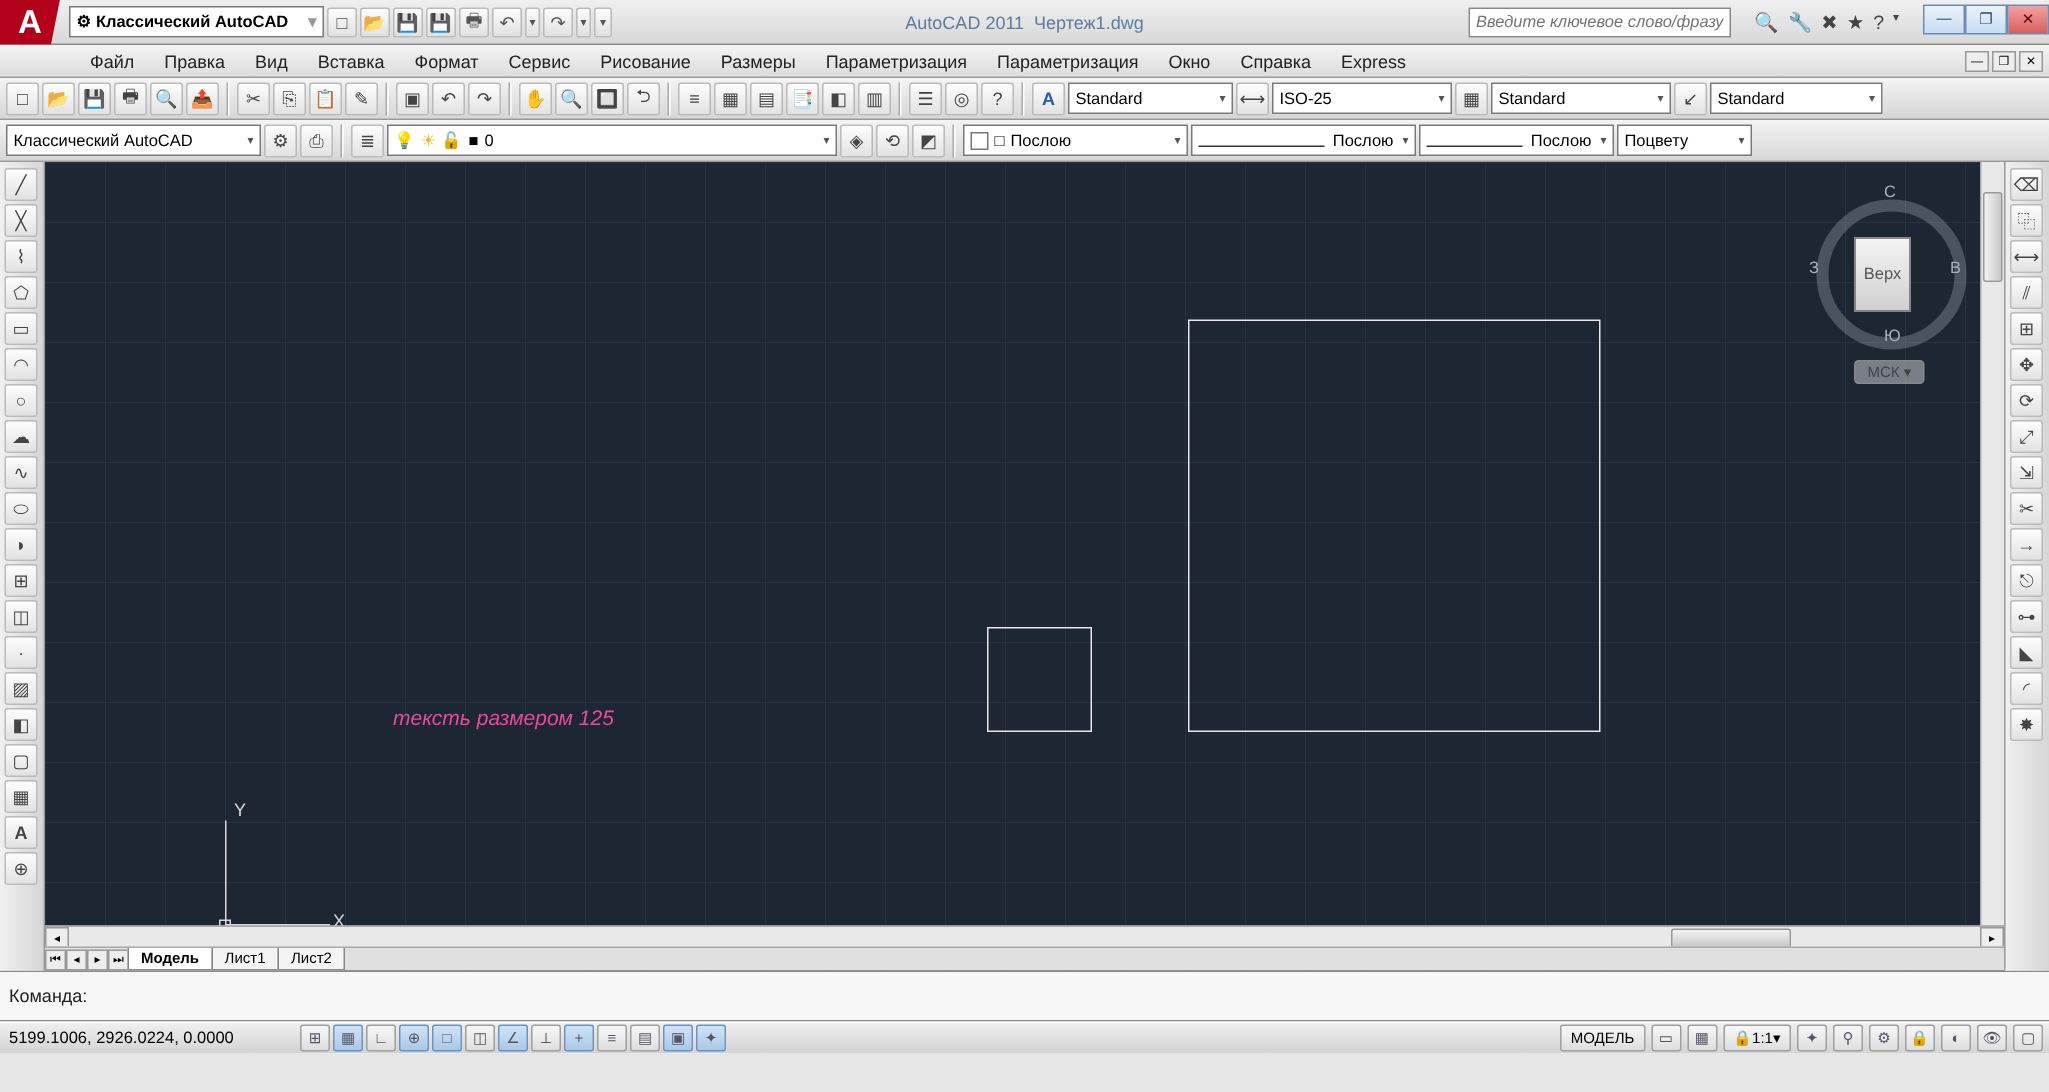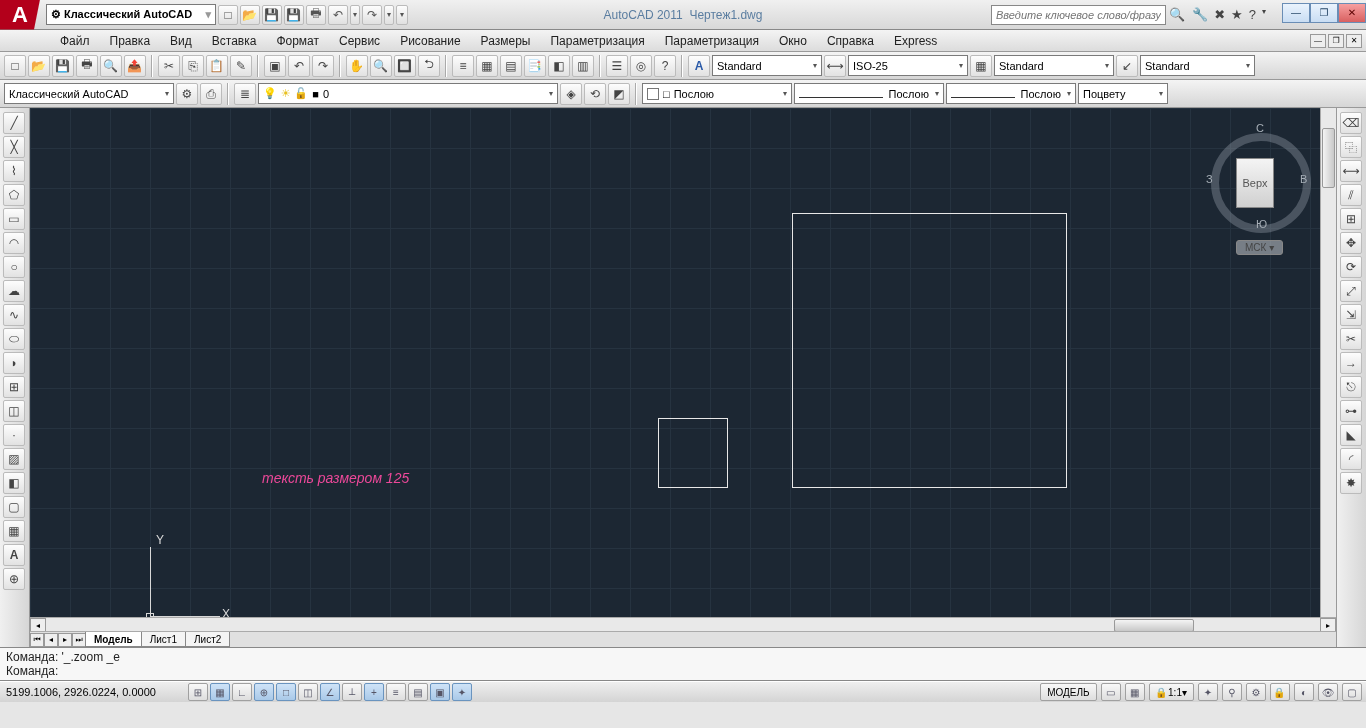--- a/index.html
+++ b/index.html
@@ -5,21 +5,21 @@
 * { margin: 0; padding: 0; box-sizing: border-box; font-family: "Segoe UI", Tahoma, sans-serif; user-select: none; }
 html, body { width: 1366px; height: 728px; overflow: hidden; background: #e6e6e6; }
 
 
 .titlebar { height: 30px; background: linear-gradient(#f0f0f0,#d8d8d8); display: flex; align-items: center; position: relative; border-bottom: 1px solid #888; }
 .titlebar .logo { width: 40px; height: 30px; background: #b3001b; color: #fff; font-weight: bold; font-size: 22px; display: flex; align-items: center; justify-content: center; position: relative; clip-path: polygon(0 0,100% 0,85% 100%,0 100%); }
 .titlebar .qat { display: flex; align-items: center; gap: 2px; margin-left: 6px; }
 .titlebar .qat .workspace { height: 21px; width: 170px; background: #fff; border: 1px solid #7a7a7a; font-size: 11px; display: flex; align-items: center; padding: 0 4px; justify-content: space-between; font-weight: bold; }
 .titlebar .qat .workspace span.g { color: #999; }
 .titlebar .apptitle { position: absolute; left: 50%; transform: translateX(-50%); font-size: 12px; color: #5a7da0; pointer-events: none; }
-.titlebar .search { position: absolute; right: 200px; }
+.titlebar .search { position: absolute; right: 212px; }
 .titlebar .search input { width: 175px; height: 20px; font-size: 11px; font-style: italic; color: #777; border: 1px solid #888; padding: 0 4px; background: #fff; }
 .titlebar .help-icons { position: absolute; right: 100px; display: flex; gap: 6px; color: #444; font-size: 13px; }
 .titlebar .win-controls { position: absolute; right: 0; display: flex; }
 .titlebar .win-controls div { width: 28px; height: 20px; border: 1px solid #6a8db5; background: linear-gradient(#eaf3fd,#c9ddf3); display: flex; align-items: center; justify-content: center; font-size: 10px; color: #2a4a6a; margin-top: -4px; }
 .titlebar .win-controls div.close { background: linear-gradient(#f7a0a0,#d86060); color: #5a0000; }
 .qbtn { width: 20px; height: 20px; display: flex; align-items: center; justify-content: center; font-size: 12px; color: #555; background: linear-gradient(#fdfdfd,#e0e0e0); border: 1px solid #bbb; border-radius: 2px; }
 
 
 .menubar { height: 22px; background: linear-gradient(#f4f4f4,#dcdcdc); display: flex; align-items: center; padding-left: 50px; font-size: 12px; border-bottom: 1px solid #999; position: relative; }
 .menubar .mi { padding: 0 10px; height: 100%; display: flex; align-items: center; color: #222; }
@@ -68,21 +68,21 @@
 
 .modeltabs { position: absolute; left: 0; bottom: 0; height: 16px; display: flex; align-items: center; background: #e0e0e0; font-size: 10px; width: 100%; border-top: 1px solid #aaa; }
 .modeltabs .nav { width: 14px; height: 14px; border: 1px solid #999; background: #eee; display: flex; align-items: center; justify-content: center; font-size: 8px; }
 .modeltabs .tab { height: 15px; padding: 0 8px; border: 1px solid #888; border-top: none; background: #f4f4f4; display: flex; align-items: center; margin-left: -1px; }
 .modeltabs .tab.active { background: #fff; font-weight: bold; }
 
 
 .cmdline { height: 34px; background: #f7f7f7; border-top: 1px solid #888; border-bottom: 1px solid #888; font-family: Consolas, monospace; font-size: 12px; padding: 1px 6px; color: #222; display: flex; flex-direction: column; justify-content: center; }
 
 
-.statusbar { height: 21px; background: linear-gradient(#efefef,#d4d4d4); display: flex; align-items: center; font-size: 11px; padding: 0 4px; gap: 4px; border-top: 1px solid #fff; }
+.statusbar { height: 21px; background: linear-gradient(#efefef,#d4d4d4); display: flex; align-items: center; font-size: 11px; padding: 0 4px; gap: 16px; border-top: 1px solid #fff; }
 .statusbar .coords { width: 180px; padding-left: 2px; }
 .statusbar .sbtns { display: flex; gap: 2px; }
 .statusbar .sb { width: 20px; height: 18px; border: 1px solid #a0a0a0; background: linear-gradient(#f8f8f8,#dedede); border-radius: 2px; display: flex; align-items: center; justify-content: center; font-size: 10px; color: #556; }
 .statusbar .sb.on { background: linear-gradient(#cfe3f7,#a9c9e8); border-color: #6a94bf; }
 .statusbar .right { margin-left: auto; display: flex; align-items: center; gap: 4px; }
 .statusbar .pill { height: 18px; padding: 0 6px; border: 1px solid #a0a0a0; background: linear-gradient(#f8f8f8,#dedede); border-radius: 2px; display: flex; align-items: center; font-size: 10px; }
 </style>
 </head>
 <body>
 
@@ -326,21 +326,20 @@
     <div class="tbtn">→</div>
     <div class="tbtn">⎋</div>
     <div class="tbtn">⊶</div>
     <div class="tbtn">◣</div>
     <div class="tbtn">◜</div>
     <div class="tbtn">✸</div>
   </div>
 </div>
 
 <div class="cmdline">
-  <div>Команда: '_.zoom _e</div>
   <div>Команда:</div>
 </div>
 
 <div class="statusbar">
   <div class="coords">5199.1006, 2926.0224, 0.0000</div>
   <div class="sbtns">
     <div class="sb">⊞</div>
     <div class="sb on">▦</div>
     <div class="sb">∟</div>
     <div class="sb on">⊕</div>

